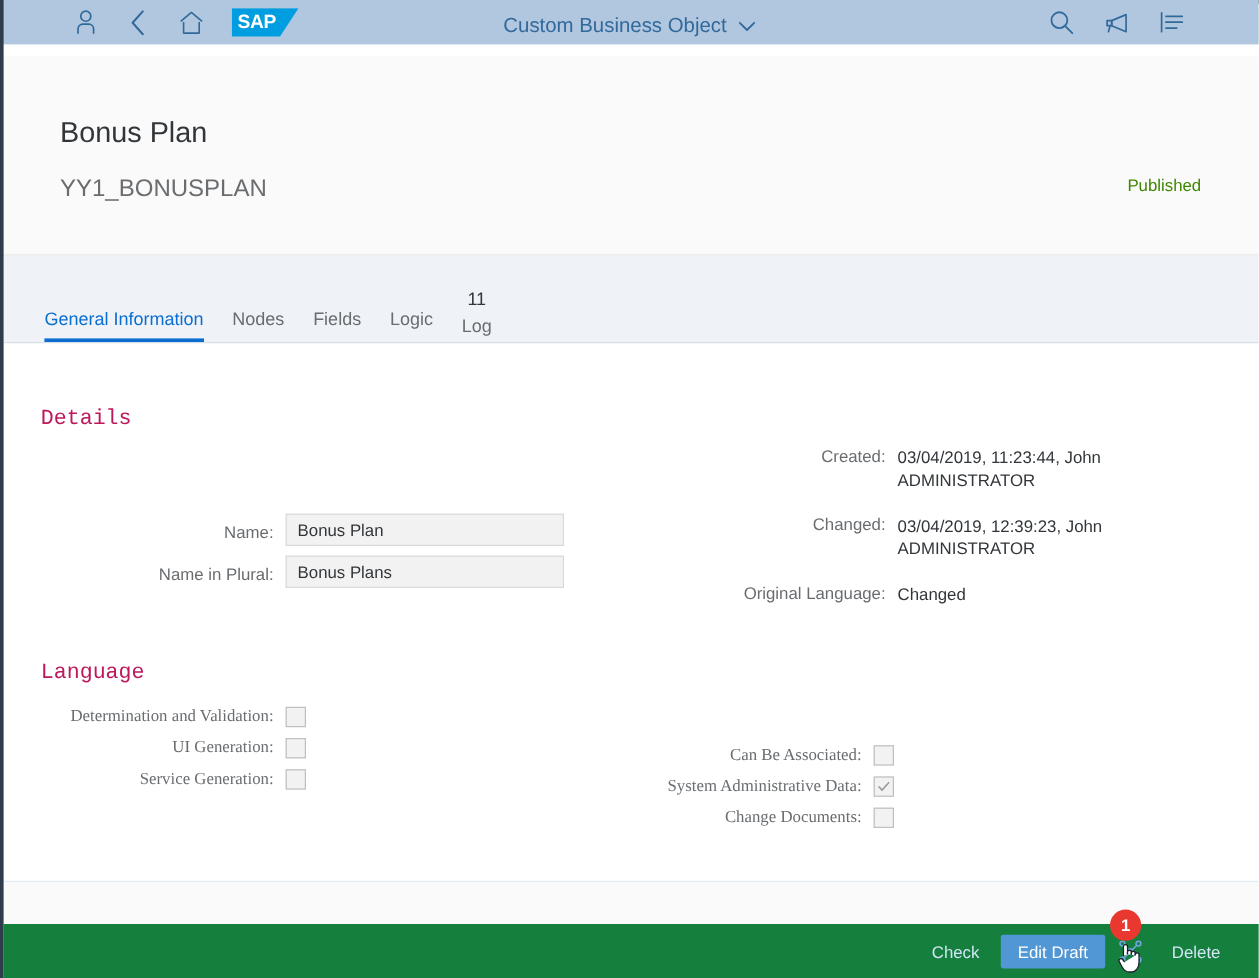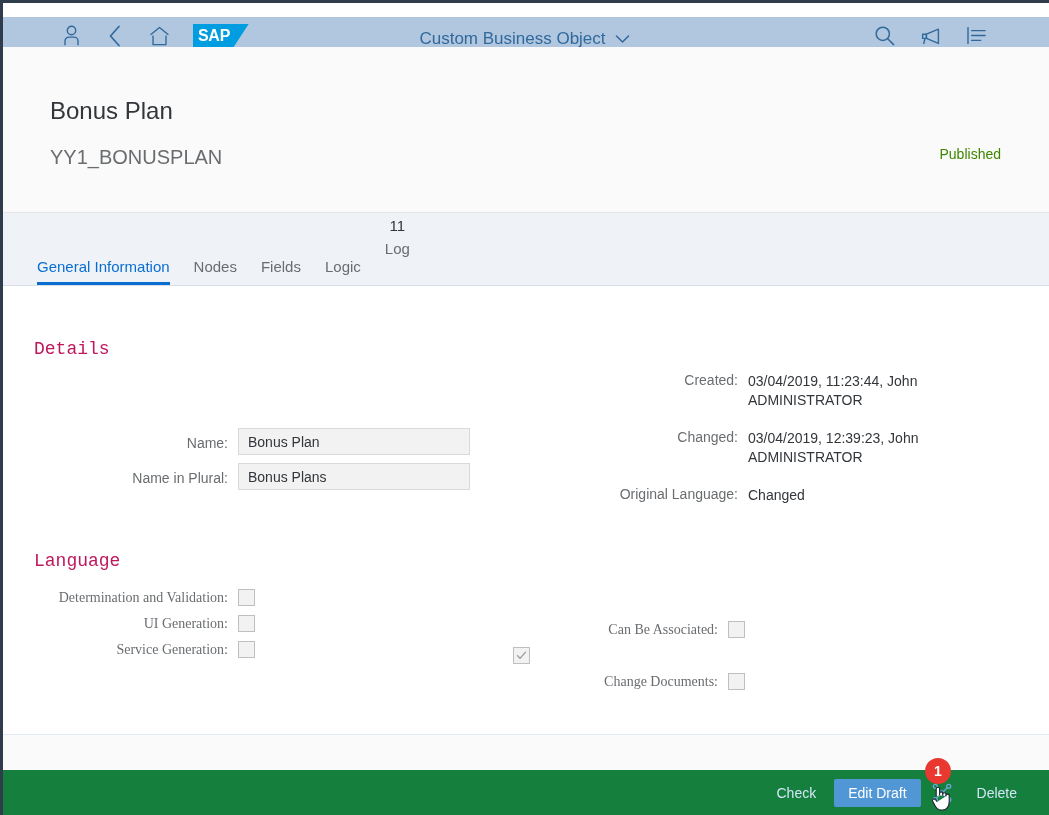--- a/index.html
+++ b/index.html
@@ -34,21 +34,21 @@
     top: 0; left: 0;
     width: 3px;
     height: 815px;
     background: #2f3c4c;
     z-index: 40;
   }
 
   
   .shell-bar {
     position: absolute;
-    top: 17px; left: 0;
+    top: 0; left: 0;
     width: 1049px;
     height: 37px;
     background: #b0c7df;
     display: flex;
     align-items: center;
   }
 
   .shell-icon {
     width: 36px;
     height: 36px;
@@ -179,21 +179,21 @@
   }
   .tab.selected .tab-label { color: #0a6ed1; }
   .tab.selected::after {
     content: "";
     position: absolute;
     left: 0; right: 12px;
     bottom: 0;
     height: 3px;
     background: #0a6ed1;
   }
-  .tab.has-count { padding-bottom: 28px; }
+  .tab.has-count { padding-bottom: 4px; }
 
   
   .content {
     position: absolute;
     top: 287px; left: 3px;
     width: 1046px;
     height: 447px;
     background: #ffffff;
   }
 
@@ -497,20 +497,21 @@
         <div class="cbox"></div>
       </div>
     </div>
 
     <div class="form-grid features-right">
       <div class="form-row">
         <div class="f-label">Can Be Associated:</div>
         <div class="cbox"></div>
       </div>
       <div class="form-row">
+        <div class="f-label">System Administrative Data:</div>
         <div class="cbox">
           <svg class="tick" viewBox="0 0 12 12" fill="none" stroke="currentColor" stroke-width="1.4" stroke-linecap="round" stroke-linejoin="round">
             <path d="M1.6 6.2 4.4 9.2 10.4 2.4"></path>
           </svg>
         </div>
       </div>
       <div class="form-row">
         <div class="f-label">Change Documents:</div>
         <div class="cbox"></div>
       </div>

